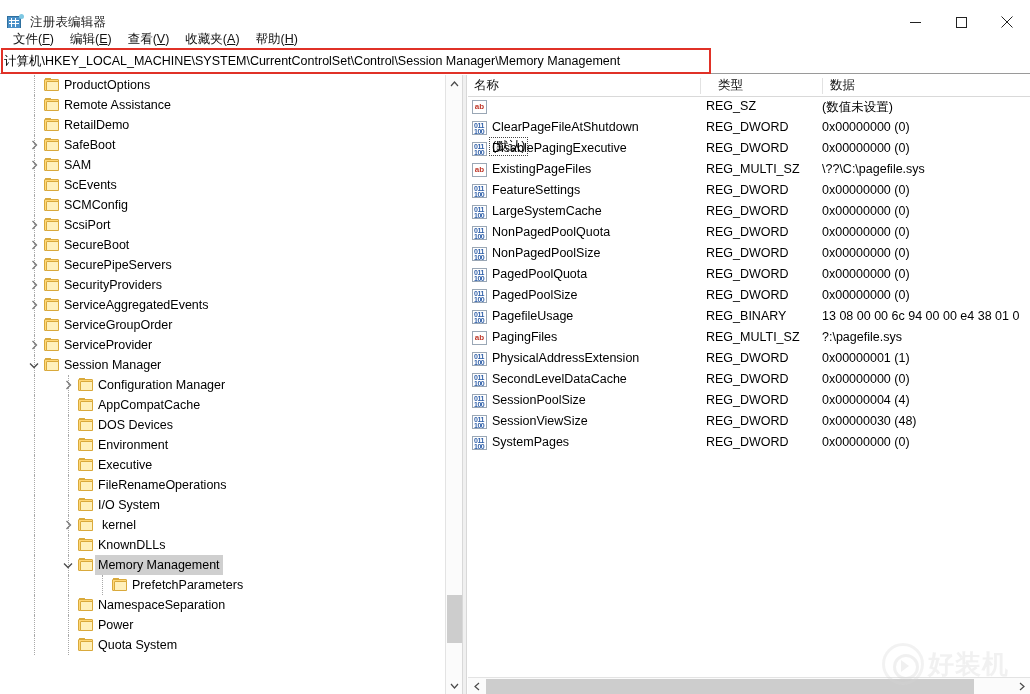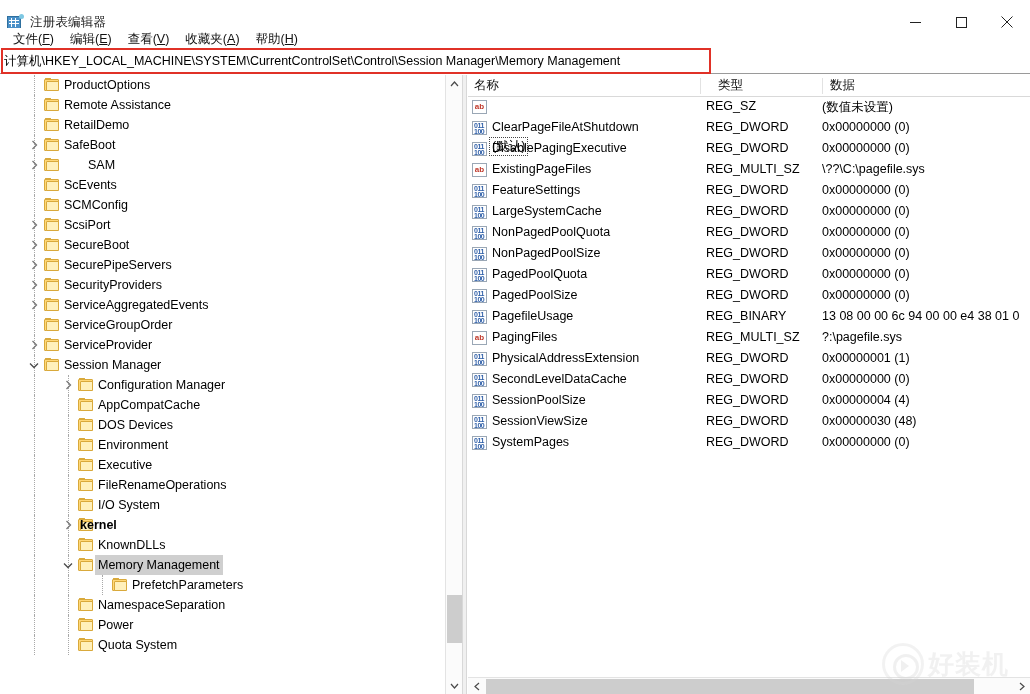--- a/index.html
+++ b/index.html
@@ -382,21 +382,21 @@
           <div class="twisty" style="left: 26px;">
             <svg width="7" height="10" viewBox="0 0 7 10">
               <polyline points="1.5,1 5.5,5 1.5,9" fill="none" stroke="#767676" stroke-width="1.3"></polyline>
             </svg>
           </div>
           <div class="folder" style="left: 44px; top: 3px;">
             <div class="f-tab"></div>
             <div class="f-back"></div>
             <div class="f-front"></div>
           </div>
-          <span class="tree-label" style="left: 64px; margin-left: 24px;">SAM</span>
+          <span class="tree-label" style="left: 64px;">SAM</span>
         </div>
         <div class="tree-row">
           <div class="guide" style="left: 34px;"></div>
           <div class="twisty" style="left: 26px;"></div>
           <div class="folder" style="left: 44px; top: 3px;">
             <div class="f-tab"></div>
             <div class="f-back"></div>
             <div class="f-front"></div>
           </div>
           <span class="tree-label" style="left: 64px;">ScEvents</span>
@@ -606,21 +606,21 @@
           <div class="twisty" style="left: 60px;">
             <svg width="7" height="10" viewBox="0 0 7 10">
               <polyline points="1.5,1 5.5,5 1.5,9" fill="none" stroke="#767676" stroke-width="1.3"></polyline>
             </svg>
           </div>
           <div class="folder" style="left: 78px; top: 3px;">
             <div class="f-tab"></div>
             <div class="f-back"></div>
             <div class="f-front"></div>
           </div>
-          <span class="tree-label" style="left: 80px; font-weight: bold;">kernel</span>
+          <span class="tree-label" style="left: 102px;">kernel</span>
         </div>
         <div class="tree-row">
           <div class="guide" style="left: 34px;"></div>
           <div class="guide" style="left: 68px;"></div>
           <div class="twisty" style="left: 60px;"></div>
           <div class="folder" style="left: 78px; top: 3px;">
             <div class="f-tab"></div>
             <div class="f-back"></div>
             <div class="f-front"></div>
           </div>

